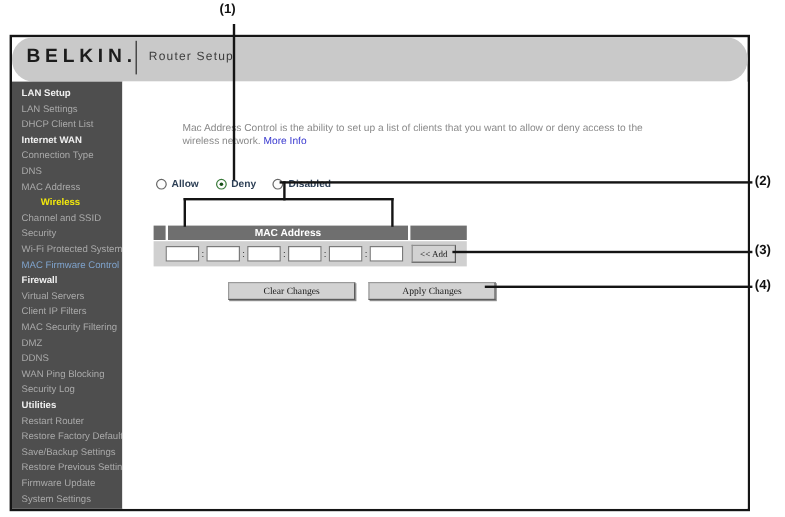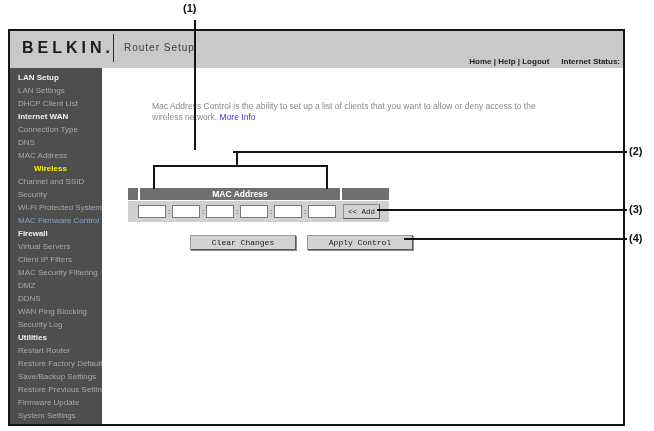--- a/index.html
+++ b/index.html
@@ -5,21 +5,21 @@
   * { margin:0; padding:0; box-sizing:border-box; }
   body { background:#fff; }
   .page { position:relative; width:654px; height:431px; background:#fff;
           font-family:"Liberation Sans", sans-serif; overflow:hidden; }
 
   
   .shot { position:absolute; left:8px; top:29px; width:617px; height:397px;
           border:2px solid #151515; background:#fff; }
 
   
-  .band { position:absolute; left:0; top:0; width:100%; height:37px; background:#c9c9c9; }
+  .band { position:absolute; left:0; top:0; width:100%; height:37px; background:#c9c9c9;border-radius:18px; }
   .logo { position:absolute; left:12px; top:8px; font-size:16px; font-weight:bold;
           letter-spacing:4px; color:#1c1c1c; }
   .logo-sep { position:absolute; left:103px; top:3px; width:1px; height:28px; background:#2a2a2a; }
   .product { position:absolute; left:114px; top:11px; font-size:10px; color:#3c3c3c; letter-spacing:1px; }
   .band-nav { position:absolute; right:3px; bottom:2px; font-size:8px; font-weight:bold; color:#222; }
   .band-nav .status { margin-left:12px; }
 
   
   .sidebar { position:absolute; left:0; top:37px; width:92px; height:356px;
              background:#4e4e4e; padding:3px 0 0 8px; }
@@ -53,28 +53,28 @@
                     font-weight:bold; text-align:center; line-height:12px; margin-right:2px; }
   .mac-head .tail { flex:1; background:#6f6f6f; }
   .mac-row { position:relative; height:21px; background:#d0d0d0; margin-top:1px;
              display:flex; align-items:center; padding-left:10px; }
   .mac-input { width:28px; height:13px; border:1px solid #7a7a7a; background:#fff;
                font-size:8px; padding:0 2px; }
   .mac-colon { font-size:8px; color:#333; width:6px; text-align:center; }
   .add-btn { position:absolute; left:215px; top:3px; width:37px; height:15px;
              background:#d2d2d2; border:1px solid #8f8f8f; border-bottom-color:#5c5c5c;
              border-right-color:#5c5c5c; font-size:7.5px; color:#1a1a1a;
-             font-family:Liberation Mono, monospace; cursor:pointer; }
+             font-family:Liberation Serif, serif; cursor:pointer; }
 
   
   .actions { position:absolute; left:0; top:167px; width:100%; }
   .act-btn { position:absolute; width:106px; height:15px; background:#d2d2d2;
              border:1px solid #9a9a9a; border-bottom-color:#5c5c5c; border-right-color:#5c5c5c;
              box-shadow:1px 1px 0 #8c8c8c; font-size:8px; color:#1a1a1a;
-             font-family:Liberation Mono, monospace; cursor:pointer; }
+             font-family:Liberation Serif, serif; cursor:pointer; }
   .clear-btn { left:88px; }
   .apply-btn { left:205px; }
 
   
   .cl { position:absolute; background:#141414; z-index:30; }
   .co-label { position:absolute; z-index:31; font-size:11px; font-weight:bold; color:#111; }
 </style>
 </head>
 <body>
 
@@ -93,23 +93,20 @@
   <div class="cl" style="left:326px; top:165px; width:2px;   height:24px;"></div>
   <div class="cl" style="left:377px; top:209px; width:250px; height:2px;"></div>
   <div class="cl" style="left:404px; top:238px; width:223px; height:2px;"></div>
 
   <div class="shot">
 
     <div class="band">
       <div class="logo">BELKIN.</div>
       <div class="logo-sep"></div>
       <div class="product">Router Setup</div>
-      <div class="band-nav">
-        <span>Home | Help | Logout</span><span class="status">Internet Status:</span>
-      </div>
     </div>
 
     <div class="sidebar">
       <ul>
         <li class="hdr">LAN Setup</li>
         <li class="itm">LAN Settings</li>
         <li class="itm">DHCP Client List</li>
         <li class="hdr">Internet WAN</li>
         <li class="itm">Connection Type</li>
         <li class="itm">DNS</li>
@@ -138,20 +135,34 @@
     </div>
 
     <div class="content">
 
       <div class="desc">
         <span>Mac Address Control is the ability to set up a list of clients that you want to allow or deny access to the</span><br>
         <span>wireless network.</span>
         <a>More Info</a>
       </div>
 
+      <div class="radio-row">
+        <div class="radio-item">
+          <span class="radio-circle"></span>
+          <span class="radio-label">Allow</span>
+        </div>
+        <div class="radio-item">
+          <span class="radio-circle checked"></span>
+          <span class="radio-label">Deny</span>
+        </div>
+        <div class="radio-item">
+          <span class="radio-circle"></span>
+          <span class="radio-label">Disabled</span>
+        </div>
+      </div>
 
       <div class="mac-table">
         <div class="mac-head">
           <div class="stub"></div>
           <div class="main">MAC Address</div>
           <div class="tail"></div>
         </div>
         <div class="mac-row">
           <input class="mac-input" value="" style="">
           <span class="mac-colon">:</span>
@@ -163,18 +174,18 @@
           <span class="mac-colon">:</span>
           <input class="mac-input" value="" style="">
           <span class="mac-colon">:</span>
           <input class="mac-input" value="" style="">
           <button class="add-btn">&lt;&lt; Add</button>
         </div>
       </div>
 
       <div class="actions">
         <button class="act-btn clear-btn">Clear Changes</button>
-        <button class="act-btn apply-btn">Apply Control</button>
+        <button class="act-btn apply-btn">Apply Changes</button>
       </div>
     </div>
 
   </div>
 </div>
 
 </body></html>

